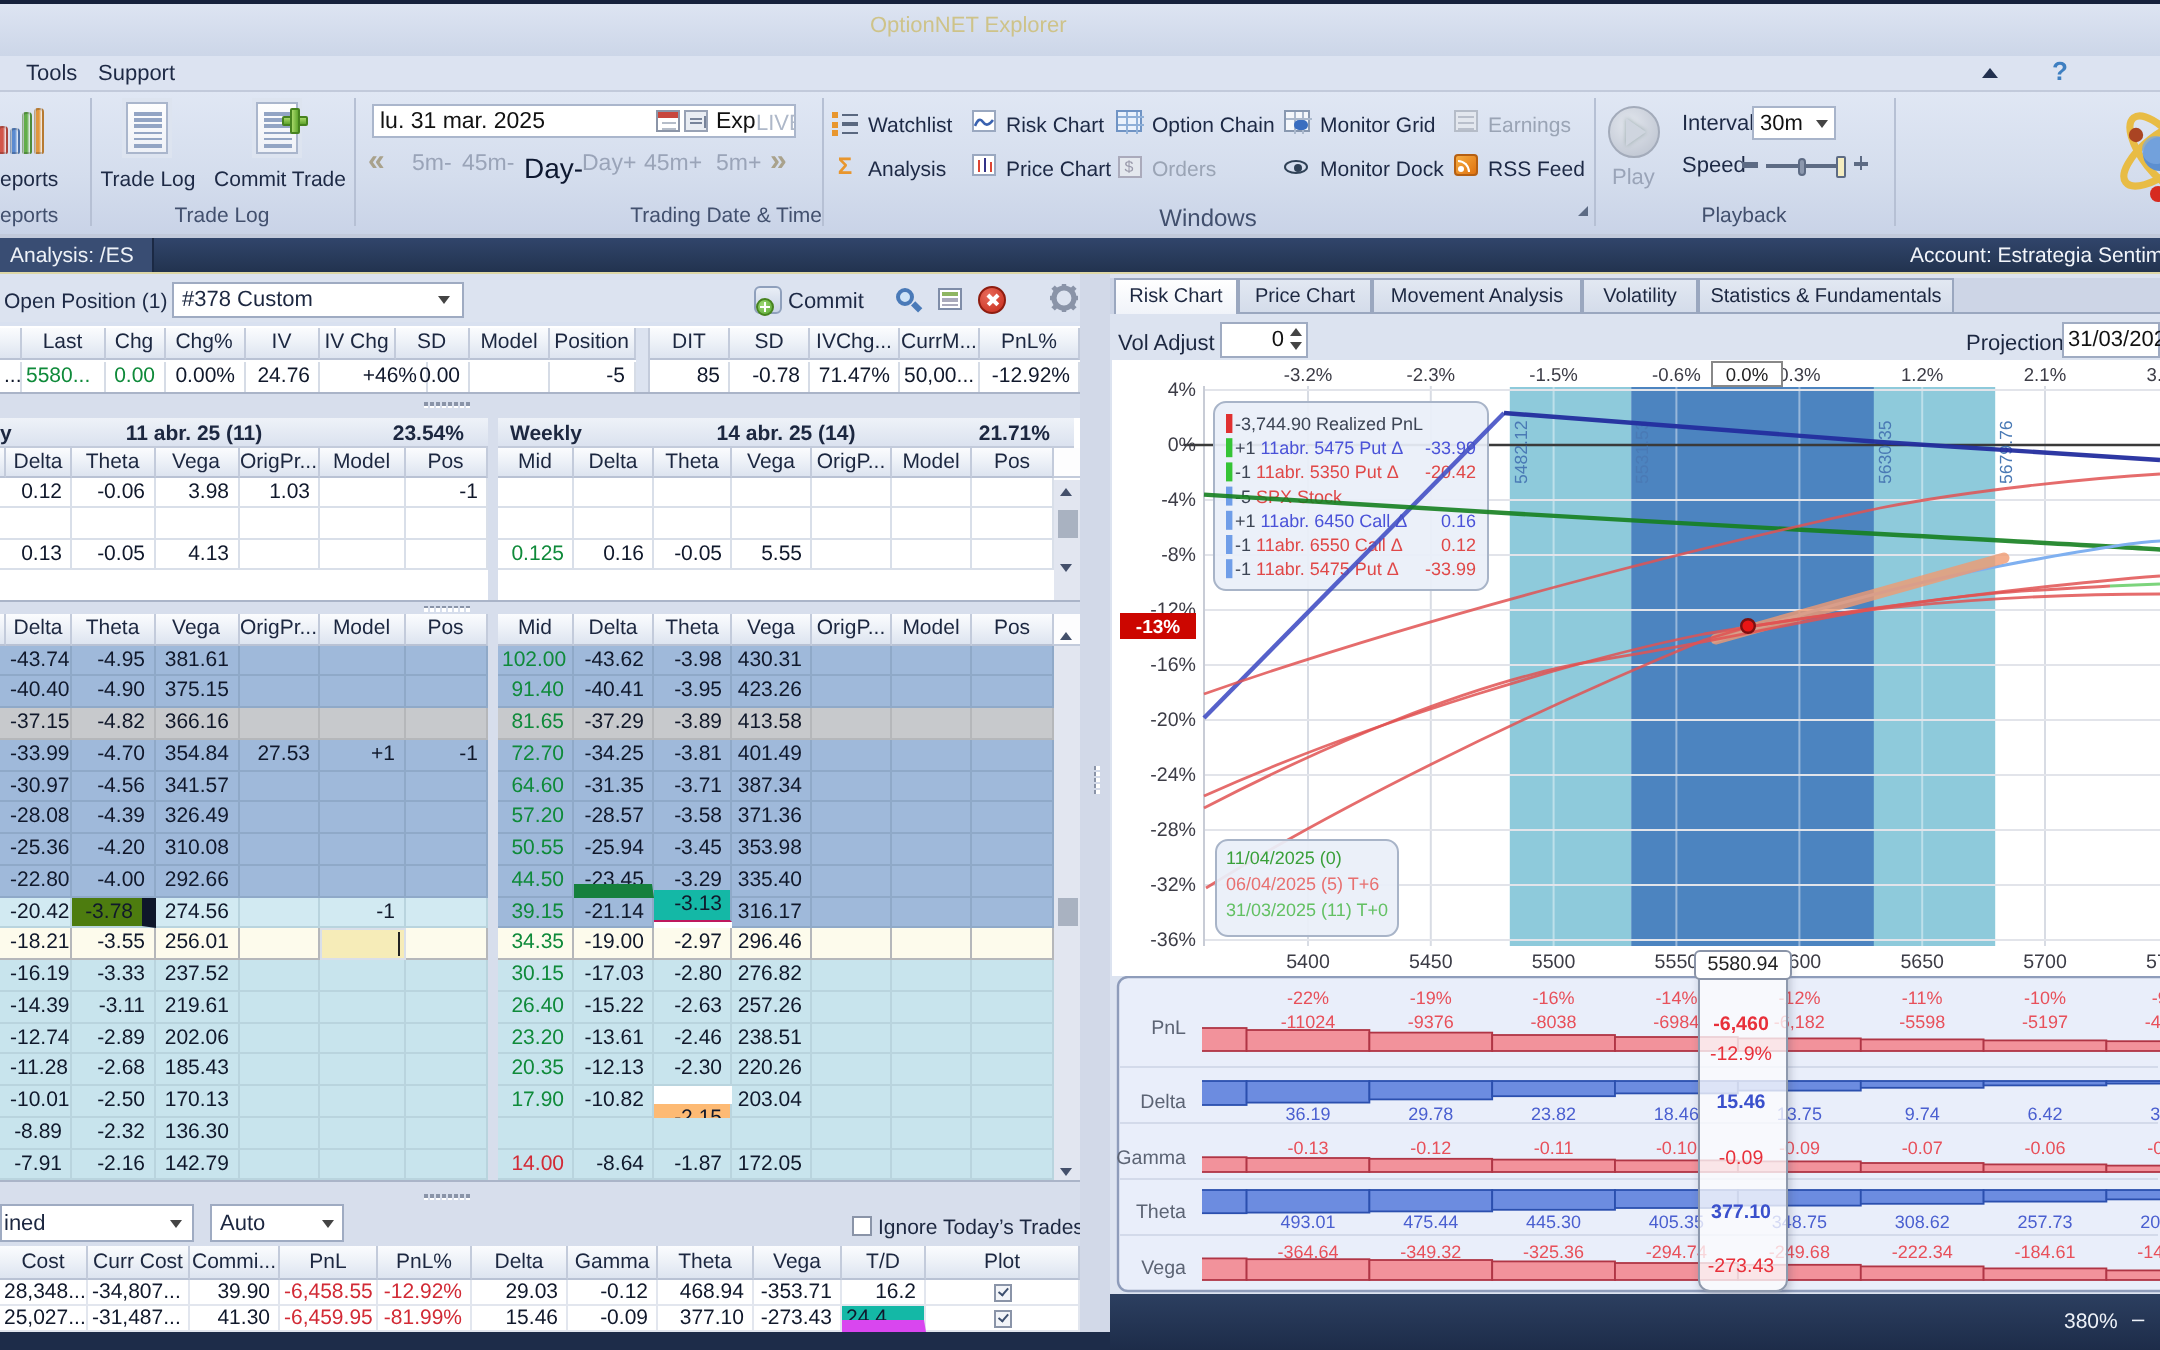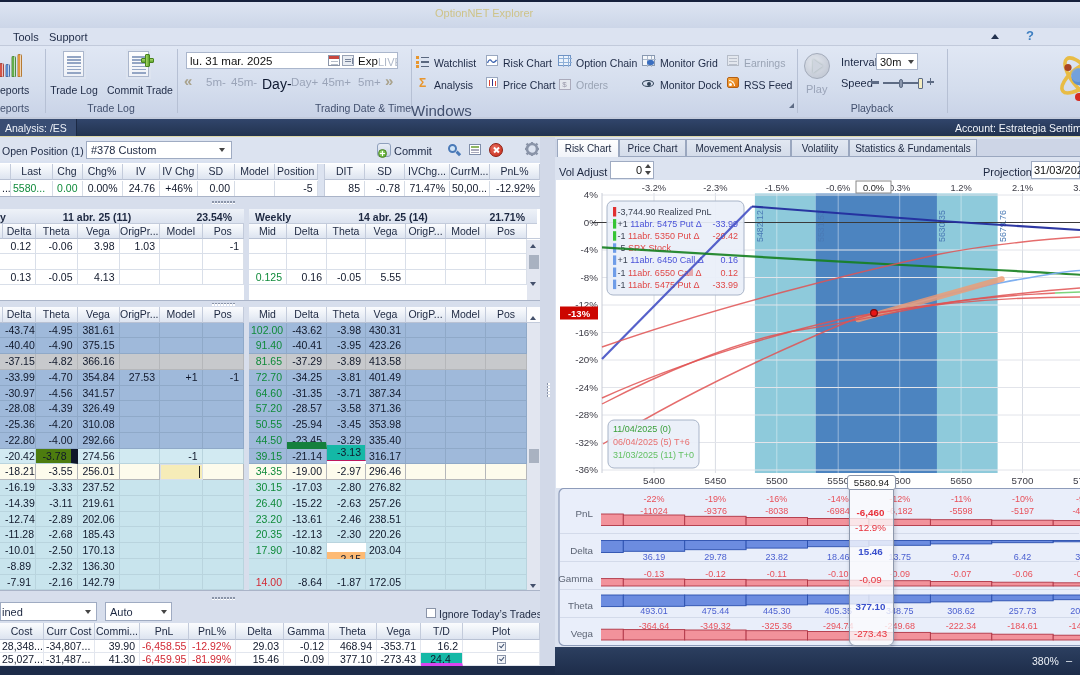--- a/index.html
+++ b/index.html
@@ -18,21 +18,21 @@
 <div class="ab" style="left:1026px;top:28px;font-size:13px;font-weight:bold;color:#3e7fc1">?</div>
 <div class="ab" style="left:0;top:46px;width:1080px;height:71px;background:linear-gradient(#e0e7f4,#d4dded 60%,#c9d3e7)"></div>
 <div class="ab" style="left:45px;top:49px;width:1px;height:64px;background:#b6c0d4"></div>
 <div class="ab" style="left:177px;top:49px;width:1px;height:64px;background:#b6c0d4"></div>
 <div class="ab" style="left:411px;top:49px;width:1px;height:64px;background:#b6c0d4"></div>
 <div class="ab" style="left:797px;top:49px;width:1px;height:64px;background:#b6c0d4"></div>
 <div class="ab" style="left:947px;top:49px;width:1px;height:64px;background:#b6c0d4"></div>
 <div class="ab" style="left:0;top:102px;width:45px;height:12px;font-size:10.5px;color:#42506e">eports</div>
 <div class="ab" style="left:45px;top:102px;width:132px;height:12px;font-size:10.5px;color:#42506e;text-align:center">Trade Log</div>
 <div class="ab" style="left:177px;top:102px;width:234px;height:12px;font-size:10.5px;color:#42506e;text-align:right">Trading Date &amp; Time</div>
-<div class="ab" style="left:411px;top:102px;width:386px;height:12px;font-size:15px;color:#42506e;">Windows</div>
+<div class="ab" style="left:411px;top:102px;width:386px;height:12px;font-size:12px;color:#42506e;text-align:center">Windows</div>
 <div class="ab" style="left:797px;top:102px;width:150px;height:12px;font-size:10.5px;color:#42506e;text-align:center">Playback</div>
 <div class="ab" style="left:789px;top:103px;width:0;height:0;border-left:5px solid transparent;border-bottom:5px solid #5d6b84"></div>
 <div class="ab" style="left:0;top:52px;width:44px;height:40px">
 <div class="ab" style="left:-1px;top:10.5px;width:5px;height:14.5px;background:linear-gradient(90deg,#d2564a,#d2564a 50%,#ffffffb0);border:1px solid #00000030;border-radius:2px 2px 1px 1px"></div>
 <div class="ab" style="left:5px;top:12px;width:5px;height:13px;background:linear-gradient(90deg,#5b8bd0,#5b8bd0 50%,#ffffffb0);border:1px solid #00000030;border-radius:2px 2px 1px 1px"></div>
 <div class="ab" style="left:11px;top:4px;width:5px;height:21px;background:linear-gradient(90deg,#62ad4a,#62ad4a 50%,#ffffffb0);border:1px solid #00000030;border-radius:2px 2px 1px 1px"></div>
 <div class="ab" style="left:17px;top:2px;width:5px;height:23px;background:linear-gradient(90deg,#e0973e,#e0973e 50%,#ffffffb0);border:1px solid #00000030;border-radius:2px 2px 1px 1px"></div>
 </div>
 <div class="ab" style="left:0;top:84px;width:44px;height:12px;font-size:10.5px;color:#1d2945">eports</div>
 <div class="ab" style="left:63px;top:51px;width:21px;height:26px;background:linear-gradient(#fefefe,#eef1f7);border:1px solid #aab6cc;box-shadow:0 0 0 2px #dde4f0">
@@ -177,21 +177,21 @@
 <div class="ab hc" style="left:365px;top:164px;width:40px;height:16px">SD</div>
 <div class="ab hc" style="left:405px;top:164px;width:45px;height:16px">IVChg...</div>
 <div class="ab hc" style="left:450px;top:164px;width:40px;height:16px">CurrM...</div>
 <div class="ab hc" style="left:490px;top:164px;width:50px;height:16px">PnL%</div>
 <div class="ab" style="left:317.5px;top:164px;width:7.5px;height:32px;background:#dce3f0;border-right:1px solid #c3cbdb"></div>
 <div class="ab c" style="left:0px;top:181px;width:11px;height:15px;border-right:1px solid #d6dce6;text-align:left;color:#10182b">...</div>
 <div class="ab c" style="left:11px;top:181px;width:41.5px;height:15px;border-right:1px solid #d6dce6;text-align:left;color:#0f8a3a">5580...</div>
 <div class="ab c" style="left:52.5px;top:181px;width:30px;height:15px;border-right:1px solid #d6dce6;text-align:right;color:#0f8a3a">0.00</div>
 <div class="ab c" style="left:82.5px;top:181px;width:40px;height:15px;border-right:1px solid #d6dce6;text-align:right;color:#10182b">0.00%</div>
 <div class="ab c" style="left:122.5px;top:181px;width:37.5px;height:15px;border-right:1px solid #d6dce6;text-align:right;color:#10182b">24.76</div>
-<div class="ab c" style="left:160px;top:181px;width:37.5px;height:15px;border-right:1px solid #d6dce6;text-align:right;color:#10182b">+46%</div>
+<div class="ab c" style="left:176px;top:181px;width:37.5px;height:15px;border-right:1px solid #d6dce6;text-align:right;color:#10182b">+46%</div>
 <div class="ab c" style="left:197.5px;top:181px;width:37.5px;height:15px;border-right:1px solid #d6dce6;text-align:right;color:#10182b">0.00</div>
 <div class="ab c" style="left:235px;top:181px;width:40px;height:15px;border-right:1px solid #d6dce6;text-align:right;color:#10182b"></div>
 <div class="ab c" style="left:275px;top:181px;width:42.5px;height:15px;border-right:1px solid #d6dce6;text-align:right;color:#10182b">-5</div>
 <div class="ab c" style="left:325px;top:181px;width:40px;height:15px;border-right:1px solid #d6dce6;color:#10182b">85</div>
 <div class="ab c" style="left:365px;top:181px;width:40px;height:15px;border-right:1px solid #d6dce6;color:#10182b">-0.78</div>
 <div class="ab c" style="left:405px;top:181px;width:45px;height:15px;border-right:1px solid #d6dce6;color:#10182b">71.47%</div>
 <div class="ab c" style="left:450px;top:181px;width:40px;height:15px;border-right:1px solid #d6dce6;color:#10182b">50,00...</div>
 <div class="ab c" style="left:490px;top:181px;width:50px;height:15px;border-right:1px solid #d6dce6;color:#10182b">-12.92%</div>
 <div class="ab" style="left:0;top:196px;width:540px;height:1px;background:#aab4c8"></div>
 <div class="ab" style="left:0;top:197px;width:540px;height:12px;background:#d7deec"></div>
@@ -613,21 +613,21 @@
 <div class="ab" style="left:498.5px;top:644px;width:5px;height:2.5px;border-left:1.6px solid #3d4f6e;border-bottom:1.6px solid #3d4f6e;transform:rotate(-50deg)"></div>
 <div class="ab c" style="left:0px;top:653px;width:44px;height:13px;background:#fff;border-right:1px solid #e2e6ee;border-bottom:1px solid #e2e6ee;text-align:left;color:#10182b;font-size:10.5px;padding-top:0">25,027....</div>
 <div class="ab c" style="left:44px;top:653px;width:51px;height:13px;background:#fff;border-right:1px solid #e2e6ee;border-bottom:1px solid #e2e6ee;text-align:left;color:#10182b;font-size:10.5px;padding-top:0">-31,487...</div>
 <div class="ab c" style="left:95px;top:653px;width:45px;height:13px;background:#fff;border-right:1px solid #e2e6ee;border-bottom:1px solid #e2e6ee;text-align:right;color:#10182b;font-size:10.5px;padding-top:0">41.30</div>
 <div class="ab c" style="left:140px;top:653px;width:49px;height:13px;background:#fff;border-right:1px solid #e2e6ee;border-bottom:1px solid #e2e6ee;text-align:right;color:#d22a35;font-size:10.5px;padding-top:0">-6,459.95</div>
 <div class="ab c" style="left:189px;top:653px;width:47px;height:13px;background:#fff;border-right:1px solid #e2e6ee;border-bottom:1px solid #e2e6ee;text-align:right;color:#d22a35;font-size:10.5px;padding-top:0">-81.99%</div>
 <div class="ab c" style="left:236px;top:653px;width:48px;height:13px;background:#fff;border-right:1px solid #e2e6ee;border-bottom:1px solid #e2e6ee;text-align:right;color:#10182b;font-size:10.5px;padding-top:0">15.46</div>
 <div class="ab c" style="left:284px;top:653px;width:45px;height:13px;background:#fff;border-right:1px solid #e2e6ee;border-bottom:1px solid #e2e6ee;text-align:right;color:#10182b;font-size:10.5px;padding-top:0">-0.09</div>
 <div class="ab c" style="left:329px;top:653px;width:48px;height:13px;background:#fff;border-right:1px solid #e2e6ee;border-bottom:1px solid #e2e6ee;text-align:right;color:#10182b;font-size:10.5px;padding-top:0">377.10</div>
 <div class="ab c" style="left:377px;top:653px;width:44px;height:13px;background:#fff;border-right:1px solid #e2e6ee;border-bottom:1px solid #e2e6ee;text-align:right;color:#10182b;font-size:10.5px;padding-top:0">-273.43</div>
-<div class="ab c" style="left:421px;top:653px;width:42px;height:13px;background:#14b8a6;border-right:1px solid #e2e6ee;border-bottom:3px solid #d946ef;text-align:center;color:#10182b;font-size:10.5px;padding-top:0">24.4</div>
+<div class="ab c" style="left:421px;top:653px;width:42px;height:13px;background:#14b8a6;border-right:1px solid #e2e6ee;border-bottom:6px solid #d946ef;text-align:left;color:#10182b;font-size:10.5px;padding-top:0">24.4</div>
 <div class="ab" style="left:463px;top:653px;width:77px;height:13px;background:#fff;border-bottom:1px solid #e2e6ee;border-right:1px solid #e2e6ee"></div>
 <div class="ab" style="left:496.5px;top:654.5px;width:9px;height:9px;background:#f2f4f8;border:1px solid #8a94a8"></div>
 <div class="ab" style="left:498.5px;top:657px;width:5px;height:2.5px;border-left:1.6px solid #3d4f6e;border-bottom:1.6px solid #3d4f6e;transform:rotate(-50deg)"></div>
 <div class="ab" style="left:0;top:666px;width:1080px;height:9px;background:#1d2c49"></div>
 <div class="ab" style="left:540px;top:137px;width:15px;height:529px;background:#d2d9e8"></div>
 <div class="ab" style="left:546.5px;top:383px;width:1.6px;height:1.6px;background:#8a94a8"></div>
 <div class="ab" style="left:548.1px;top:383px;width:1.6px;height:1.6px;background:#fff"></div>
 <div class="ab" style="left:546.5px;top:386px;width:1.6px;height:1.6px;background:#8a94a8"></div>
 <div class="ab" style="left:548.1px;top:386px;width:1.6px;height:1.6px;background:#fff"></div>
 <div class="ab" style="left:546.5px;top:389px;width:1.6px;height:1.6px;background:#8a94a8"></div>

